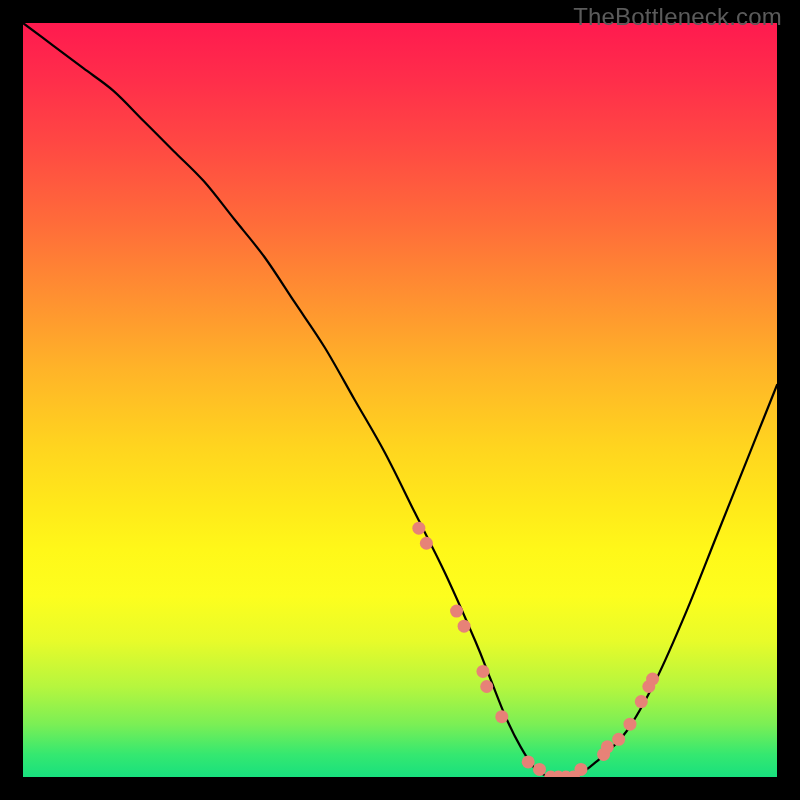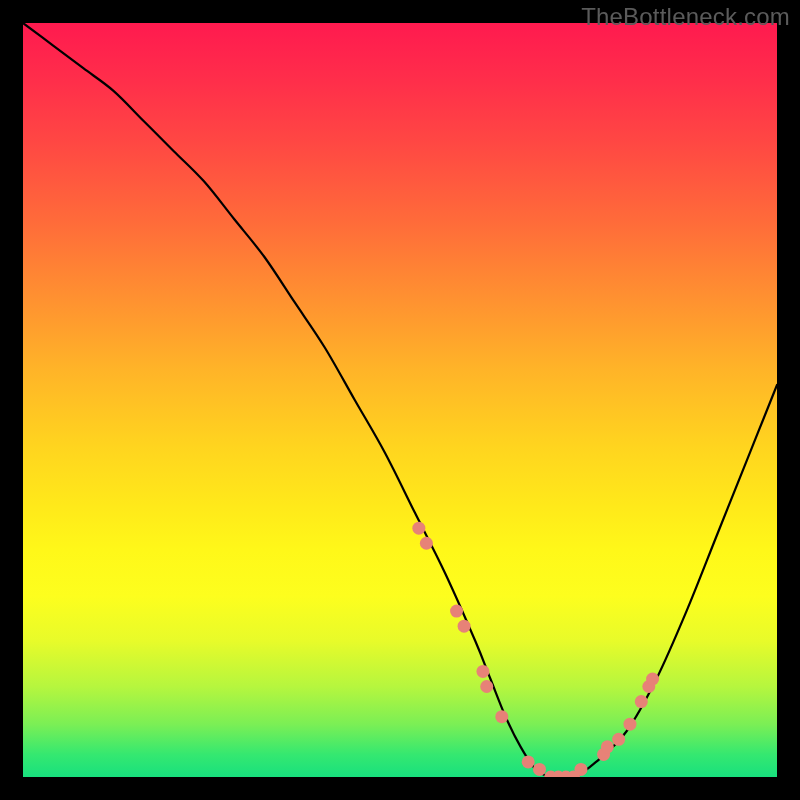--- a/index.html
+++ b/index.html
@@ -13,21 +13,21 @@
   }
   .frame {
     position: relative;
     width: 800px;
     height: 800px;
     background: #000000;
   }
   .watermark {
     position: absolute;
     top: 3px;
-    right: 10px;
+    right: 18px;
     color: #5b5b5b;
     font-size: 24px;
     font-weight: 400;
     z-index: 10;
     letter-spacing: 0.2px;
   }
   .plot-area {
     position: absolute;
     left: 23px;
     top: 23px;

